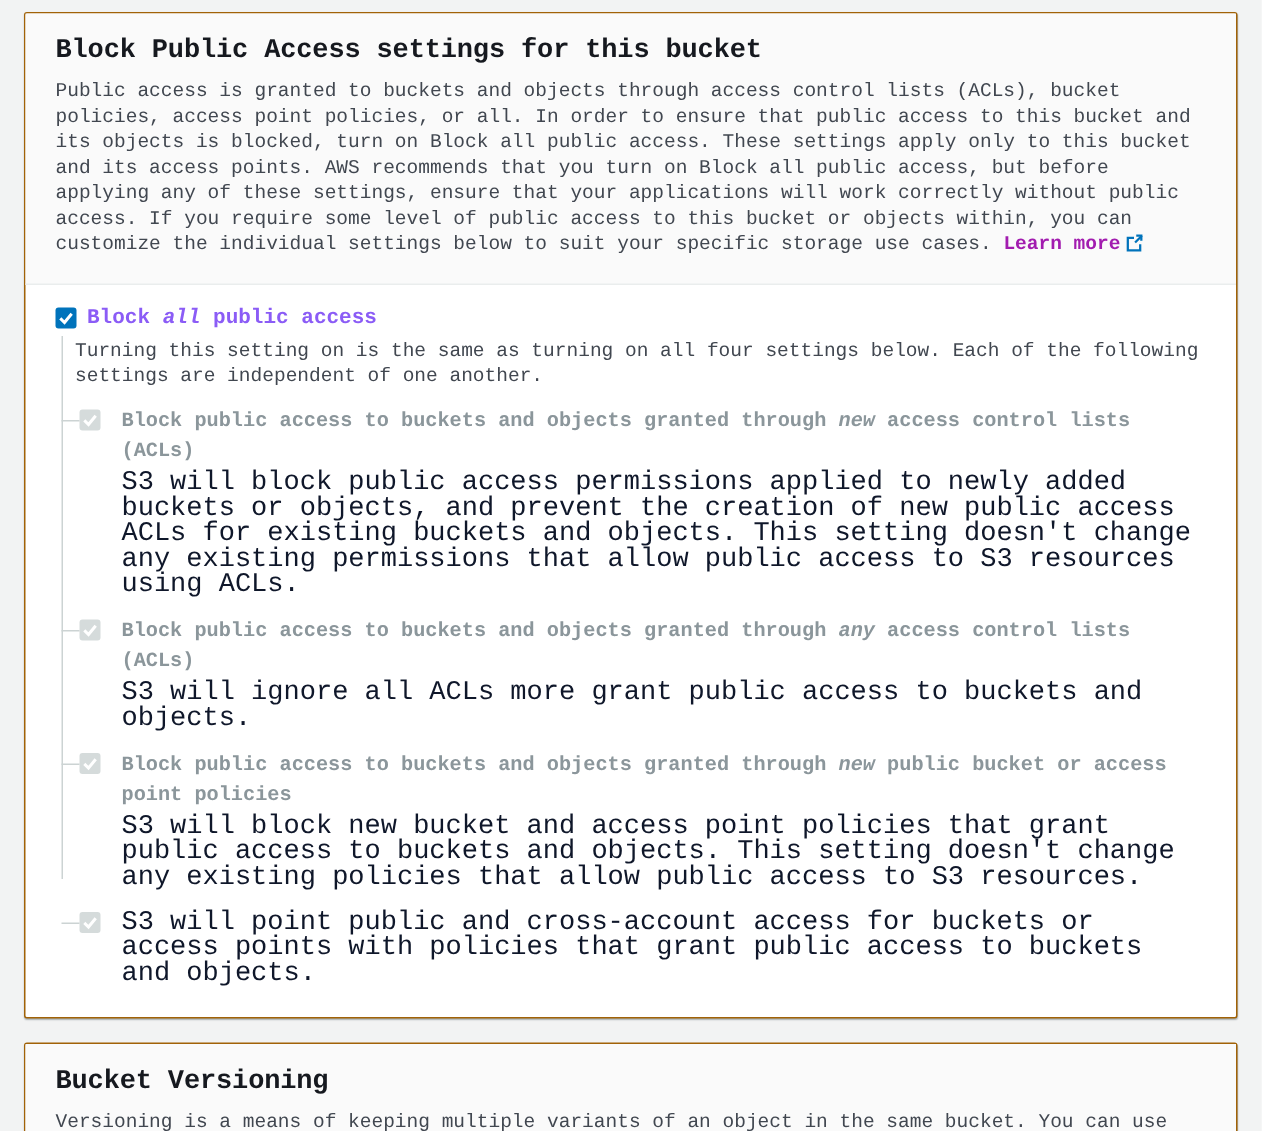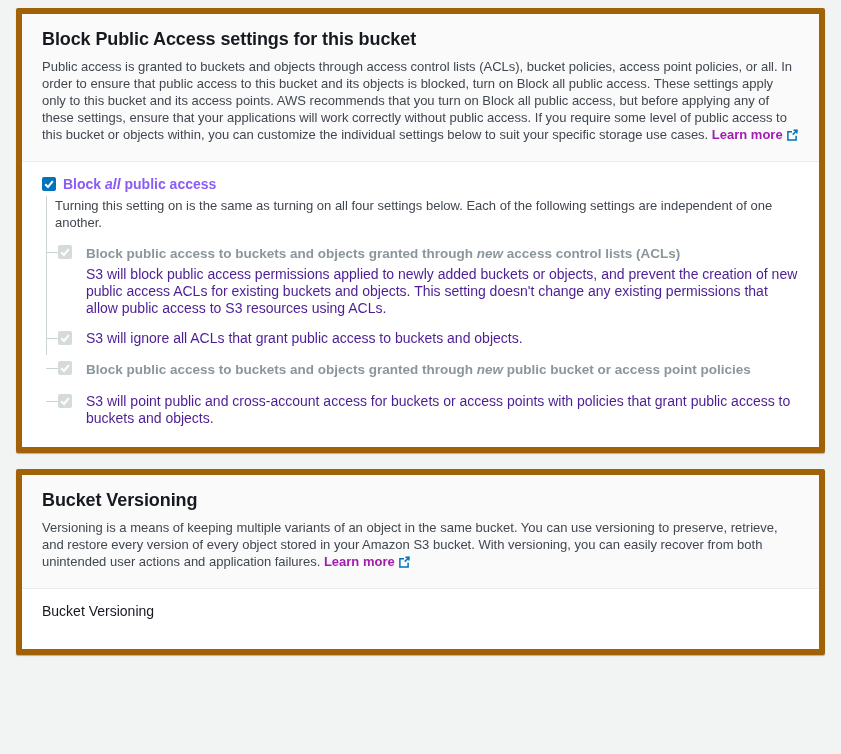--- a/index.html
+++ b/index.html
@@ -7,23 +7,24 @@
     width: 841px; height: 754px;
     background: #f2f3f3;
     overflow: hidden;
     font-family: "Liberation Sans", "DejaVu Sans", sans-serif;
     color: #414750;
     font-size: 13px;
   }
   .card {
     margin: 0 16px;
     background: #ffffff;
-    border: 6px solid #a16207;
+    border: 1px solid #a16207;
     box-shadow: 0 1px 1px 0 rgba(0,28,36,0.3);
     border-radius: 2px;
+    font-family: Liberation Mono, monospace;
   }
   .card-header {
     background: #fafafa;
     padding: 15px 20px 16px 20px;
     border-bottom: 1px solid #eaeded;
   }
   .card-title {
     font-size: 18px;
     font-weight: 700;
     color: #16191f;
@@ -105,23 +106,23 @@
   }
   .sub-title {
     font-size: 13.5px;
     font-weight: 700;
     color: #8b969b;
     line-height: 20px;
     max-width: 710px;
   }
   .sub-title .it { font-style: italic; }
   .sub-desc {
-    font-size: 14px;
+    font-size: 18px;
     line-height: 17px;
-    color: #4c1d95;
+    color: #0f172a;
     margin-top: 2px;
     max-width: 716px;
   }
 
   .gap { height: 16px; }
   .gap-top { height: 8px; }
 
   
   .field-label {
     font-size: 14px;
@@ -168,30 +169,32 @@
         <div class="sub-title"><span>Block public access to buckets and objects granted through </span><span class="it">new</span><span> access control lists (ACLs)</span></div>
         <div class="sub-desc">S3 will block public access permissions applied to newly added buckets or objects, and prevent the creation of new public access ACLs for existing buckets and objects. This setting doesn't change any existing permissions that allow public access to S3 resources using ACLs.</div>
       </div>
 
       <div class="sub-item">
         <span class="cb checked-dis">
             <svg width="14" height="14" viewBox="0 0 14 14">
               <path d="M3.2 7.3 6 10l4.8-5.8" fill="none" stroke="#ffffff" stroke-width="2"></path>
             </svg>
           </span>
-        <div class="sub-desc">S3 will ignore all ACLs that grant public access to buckets and objects.</div>
+        <div class="sub-title"><span>Block public access to buckets and objects granted through </span><span class="it">any</span><span> access control lists (ACLs)</span></div>
+        <div class="sub-desc">S3 will ignore all ACLs more grant public access to buckets and objects.</div>
       </div>
 
       <div class="sub-item">
         <span class="cb checked-dis">
             <svg width="14" height="14" viewBox="0 0 14 14">
               <path d="M3.2 7.3 6 10l4.8-5.8" fill="none" stroke="#ffffff" stroke-width="2"></path>
             </svg>
           </span>
         <div class="sub-title"><span>Block public access to buckets and objects granted through </span><span class="it">new</span><span> public bucket or access point policies</span></div>
+        <div class="sub-desc">S3 will block new bucket and access point policies that grant public access to buckets and objects. This setting doesn't change any existing policies that allow public access to S3 resources.</div>
       </div>
 
       <div class="sub-item">
         <span class="cb checked-dis">
             <svg width="14" height="14" viewBox="0 0 14 14">
               <path d="M3.2 7.3 6 10l4.8-5.8" fill="none" stroke="#ffffff" stroke-width="2"></path>
             </svg>
           </span>
         <div class="sub-desc">S3 will point public and cross-account access for buckets or access points with policies that grant public access to buckets and objects.</div>
       </div>

